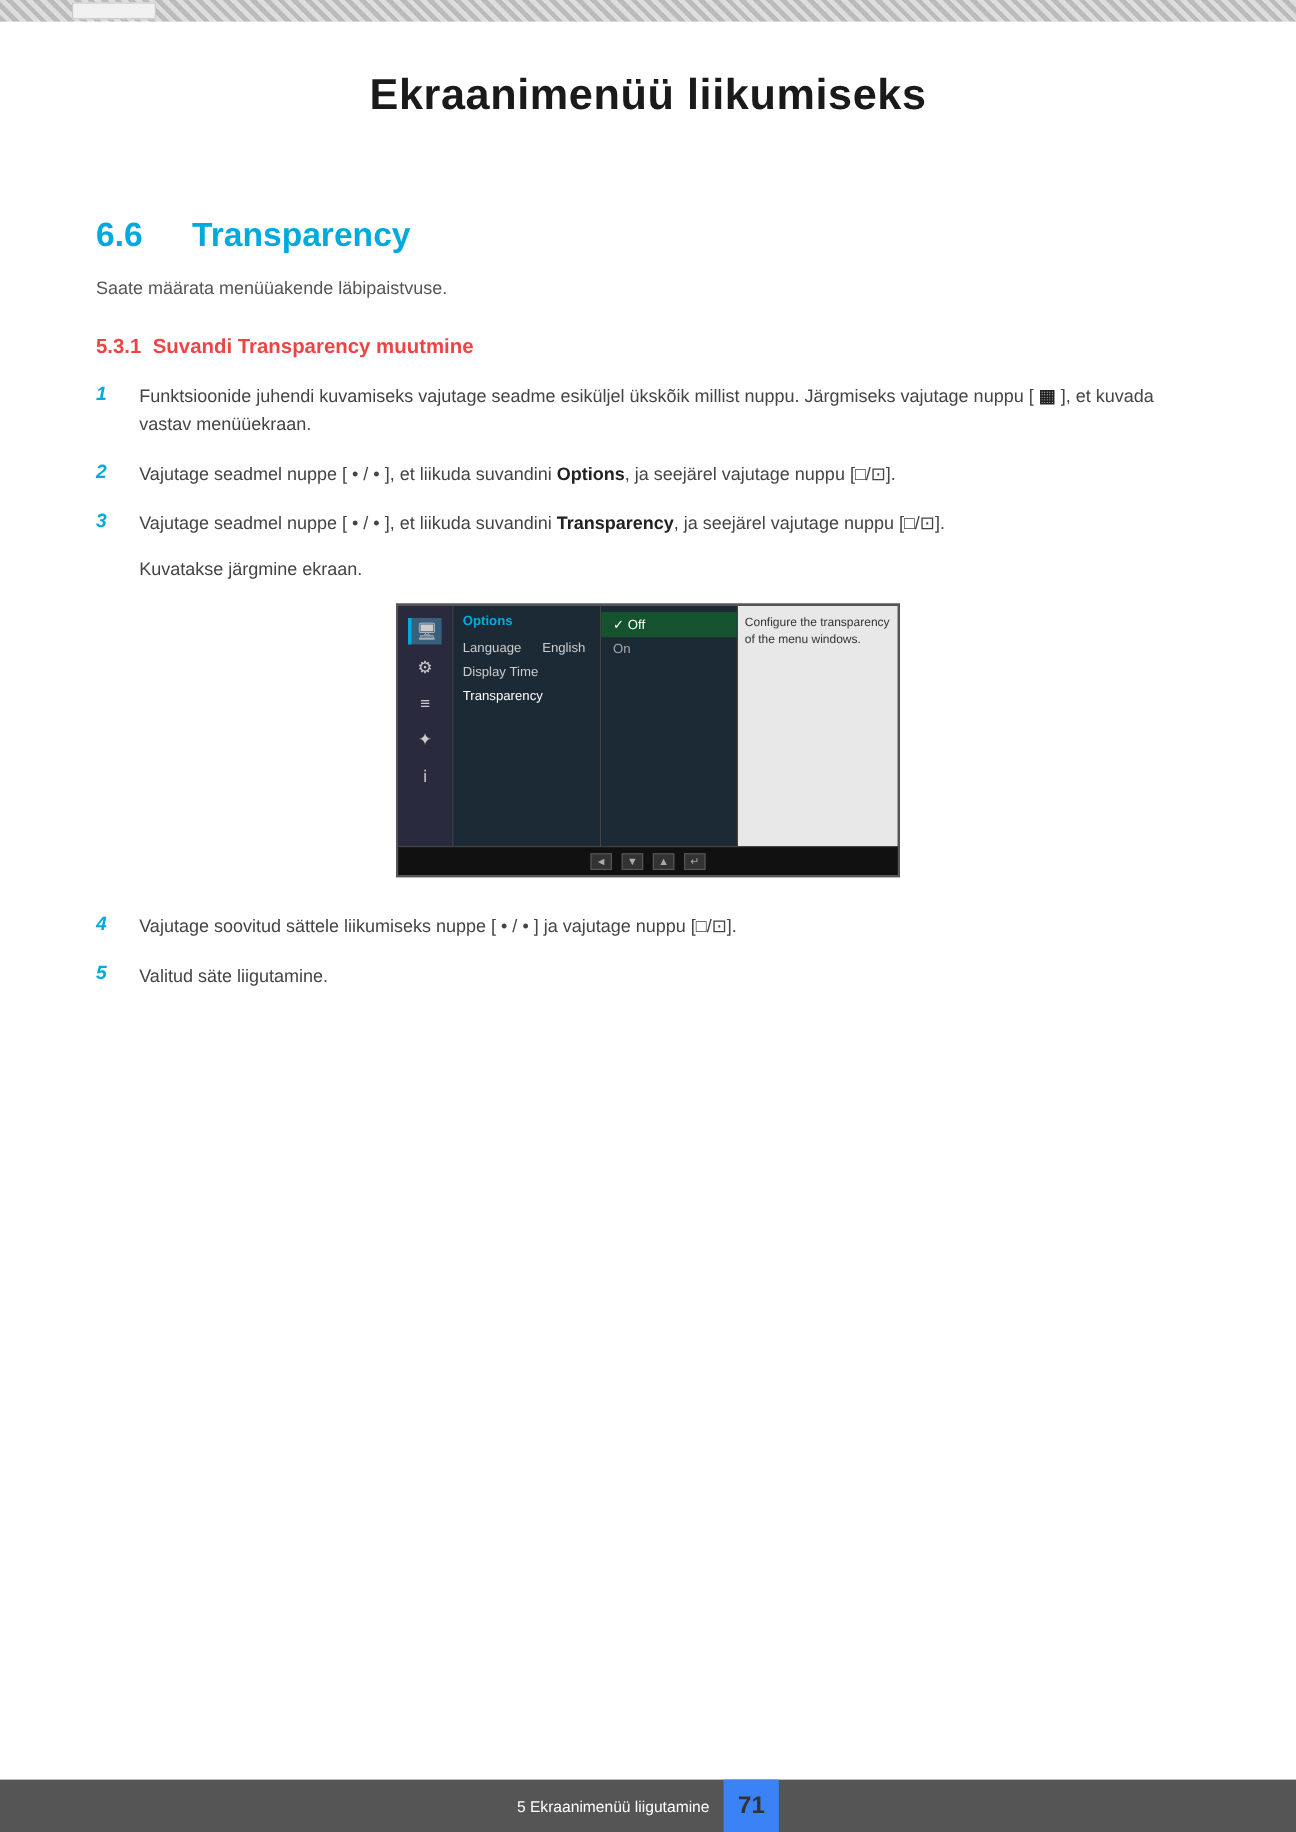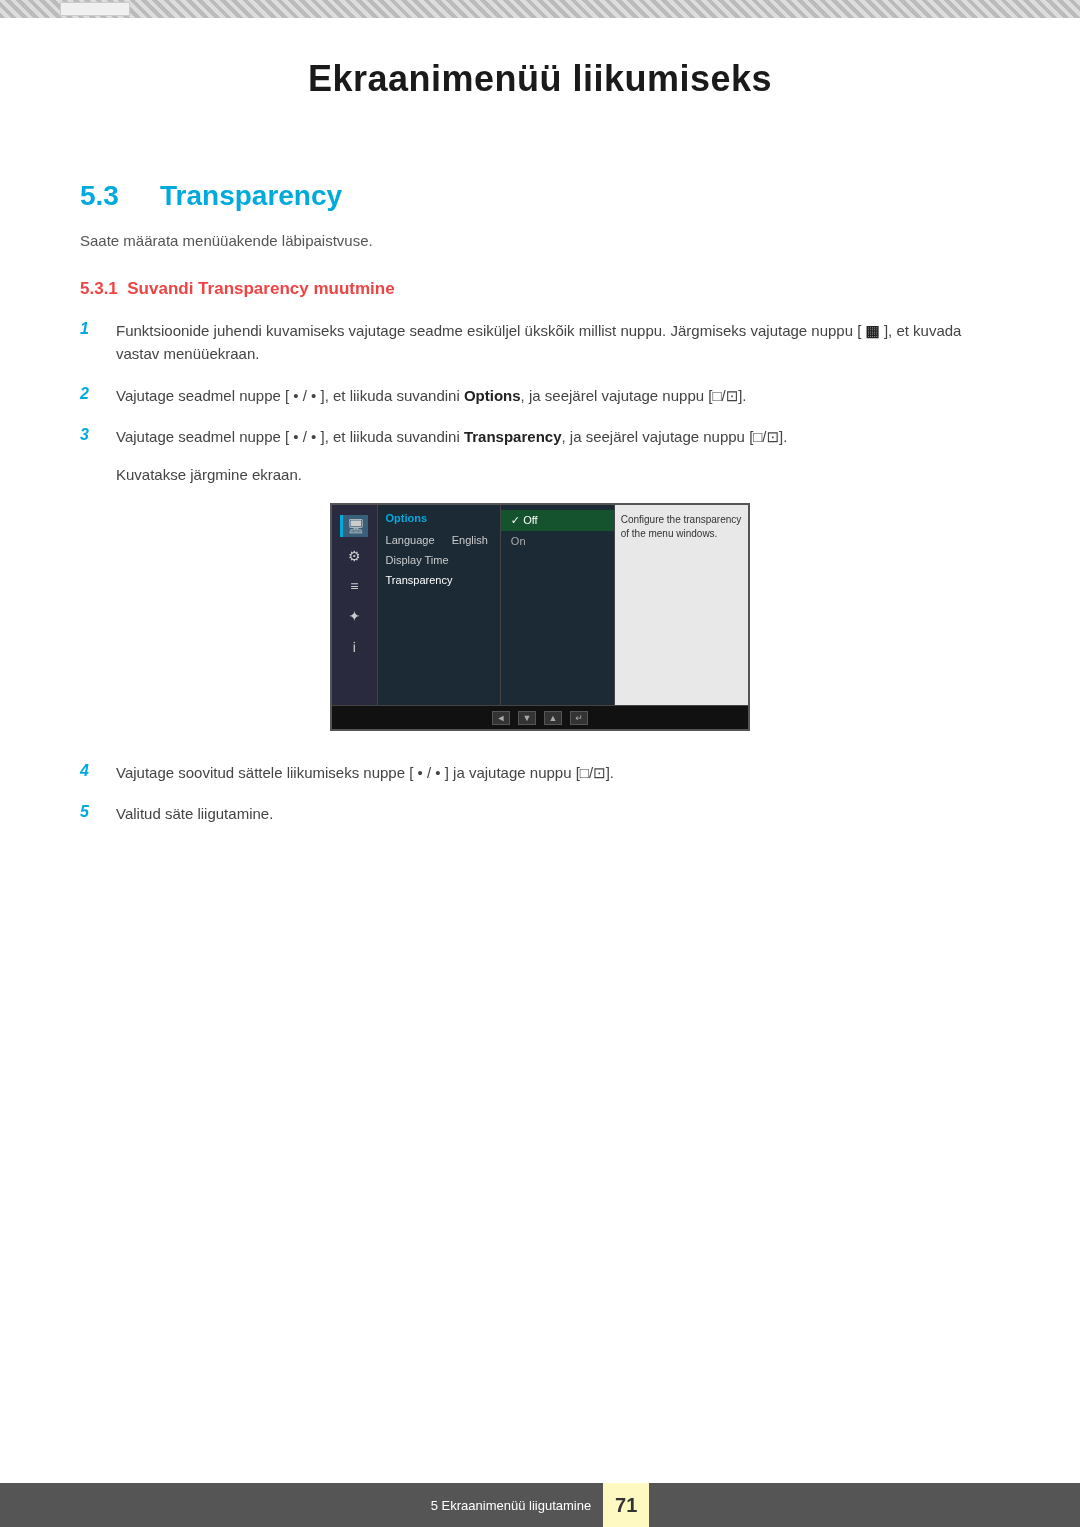--- a/index.html
+++ b/index.html
@@ -242,21 +242,21 @@
       align-items: center;
       justify-content: center;
       padding: 0 30px;
       gap: 0;
     }
     .footer-text {
       color: #fff;
       font-size: 13px;
     }
     .footer-page-num {
-      background: #fef9c3;
+      background: #3b82f6;
       color: #333;
       font-size: 20px;
       font-weight: bold;
       width: 46px;
       height: 44px;
       display: flex;
       align-items: center;
       justify-content: center;
       margin-left: 12px;
     }
@@ -268,21 +268,21 @@
   <div class="top-stripe-bar"></div>
 </div>
 
 <div class="page-title-area">
   <h1 class="page-title">Ekraanimenüü liikumiseks</h1>
 </div>
 
 <div class="content">
 
   <div class="section-heading">
-    <span class="section-number">5.3</span>
+    <span class="section-number">6.6</span>
     <span class="section-title">Transparency</span>
   </div>
 
   <p class="intro-text">Saate määrata menüüakende läbipaistvuse.</p>
 
   <div class="subsection-heading">
     <span>5.3.1</span>&nbsp;
     <span>Suvandi Transparency muutmine</span>
   </div>
 

